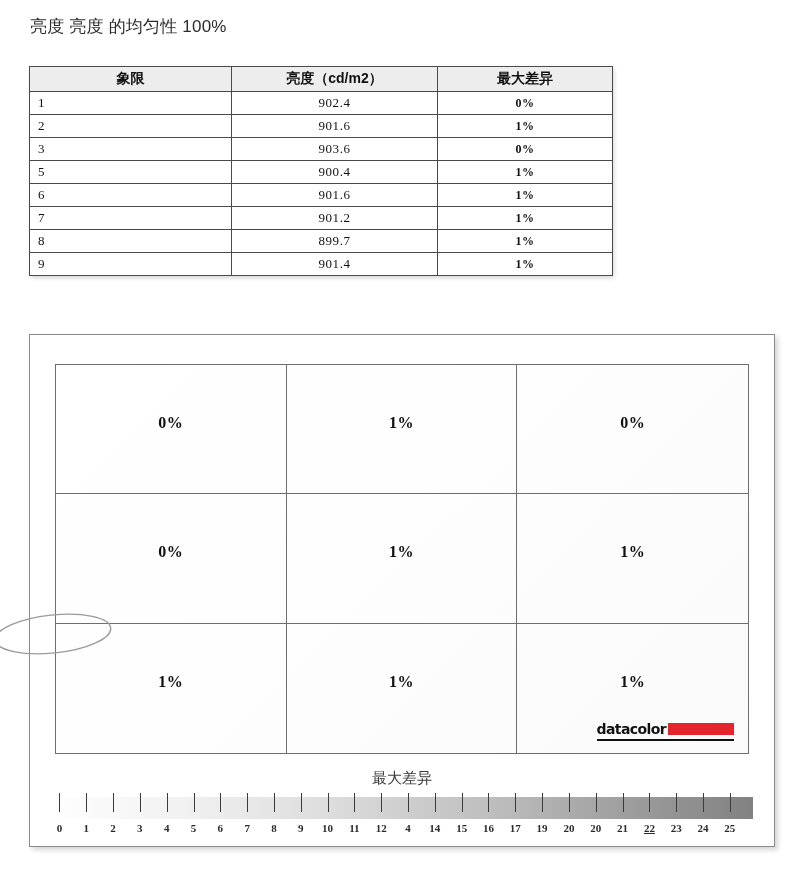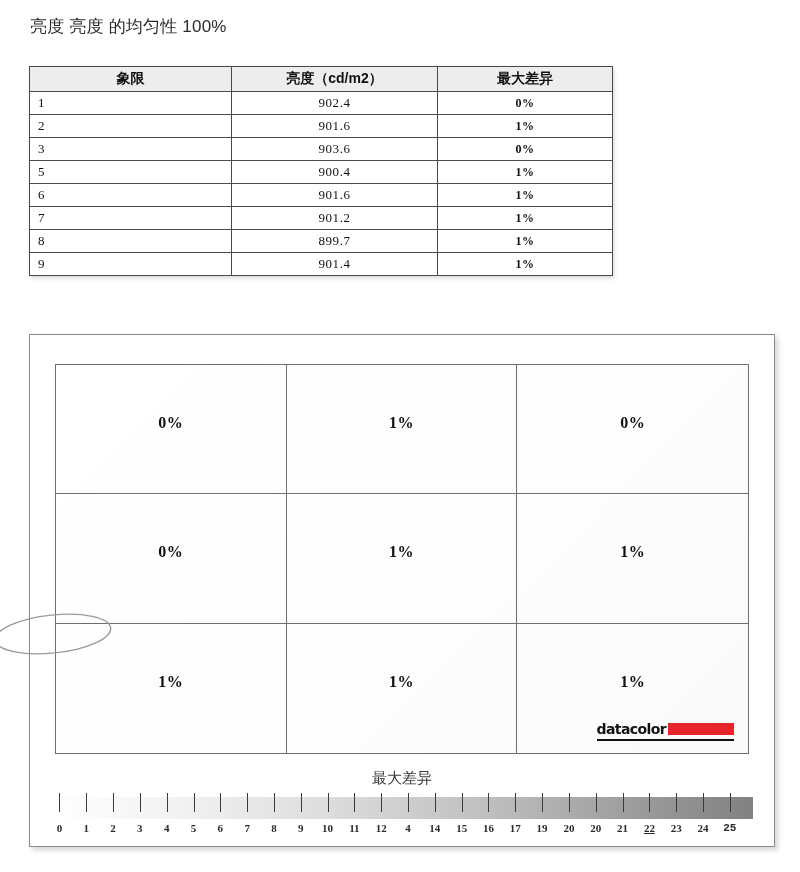--- a/index.html
+++ b/index.html
@@ -368,17 +368,17 @@
         <div class="legend-label" style="left: 58.5%;">15</div>
         <div class="legend-label" style="left: 62.32%;">16</div>
         <div class="legend-label" style="left: 66.14%;">17</div>
         <div class="legend-label" style="left: 69.96%;">19</div>
         <div class="legend-label" style="left: 73.78%;">20</div>
         <div class="legend-label" style="left: 77.6%;">20</div>
         <div class="legend-label" style="left: 81.42%;">21</div>
         <div class="legend-label" style="left: 85.24%; text-decoration: underline;">22</div>
         <div class="legend-label" style="left: 89.06%;">23</div>
         <div class="legend-label" style="left: 92.88%;">24</div>
-        <div class="legend-label" style="left: 96.7%; font-family: Liberation Mono, monospace;">25</div>
+        <div class="legend-label" style="left: 96.7%;">25</div>
       </div>
   </div>
 
 </div>
 
 </body></html>

